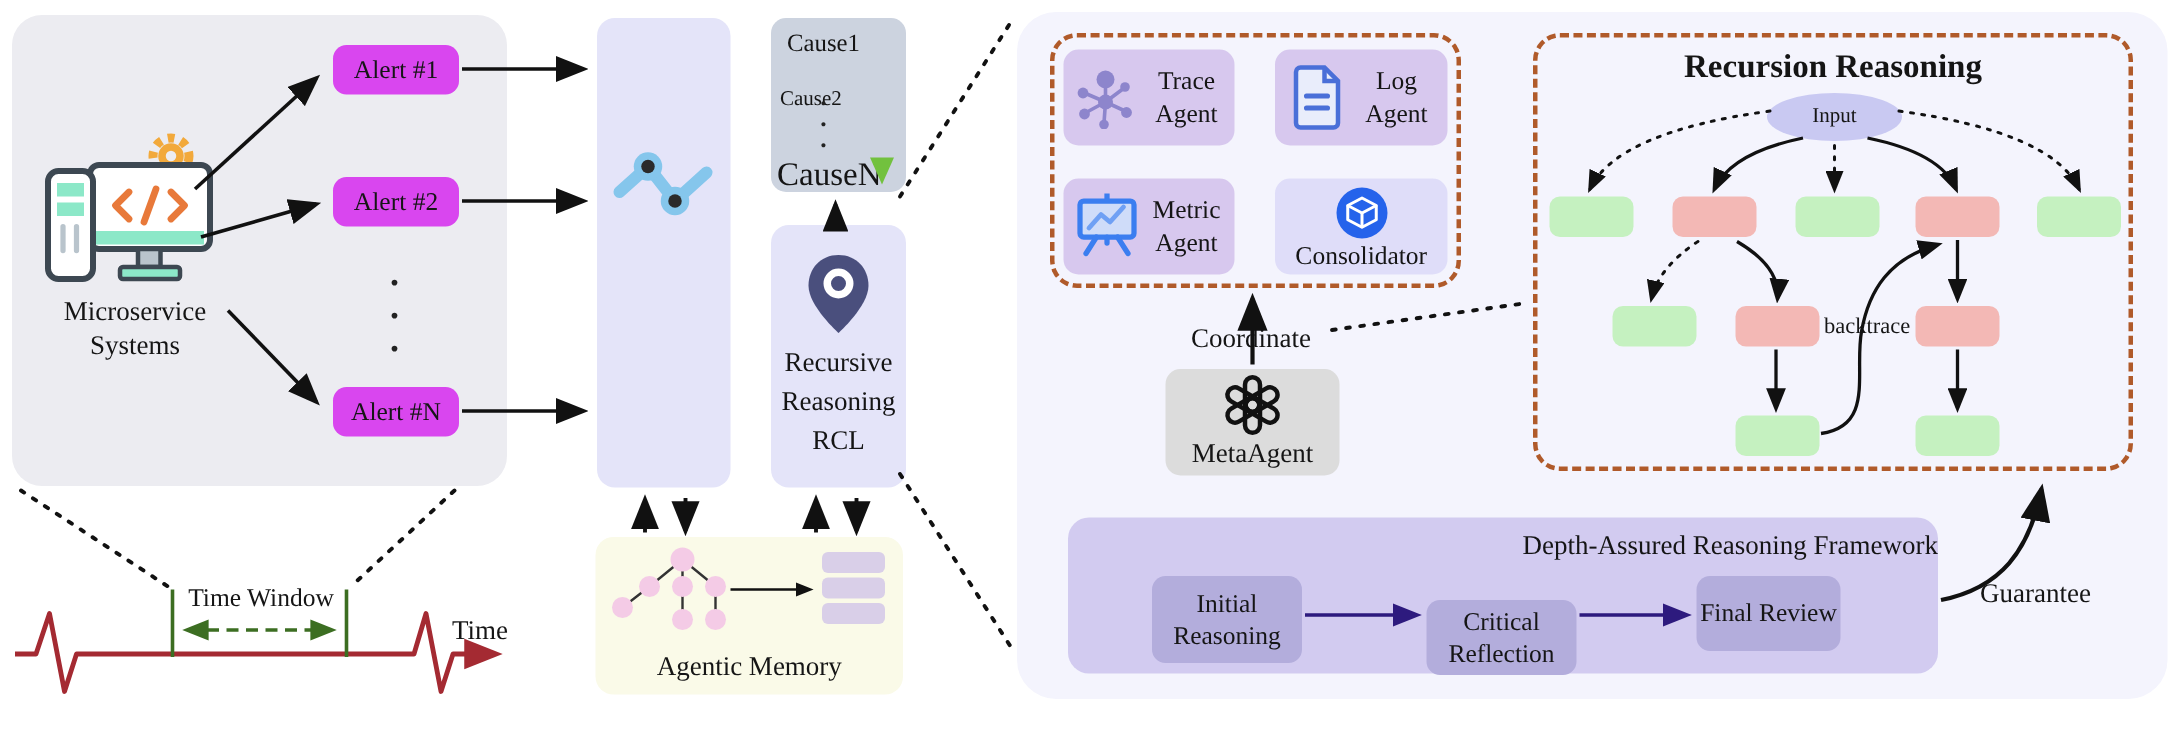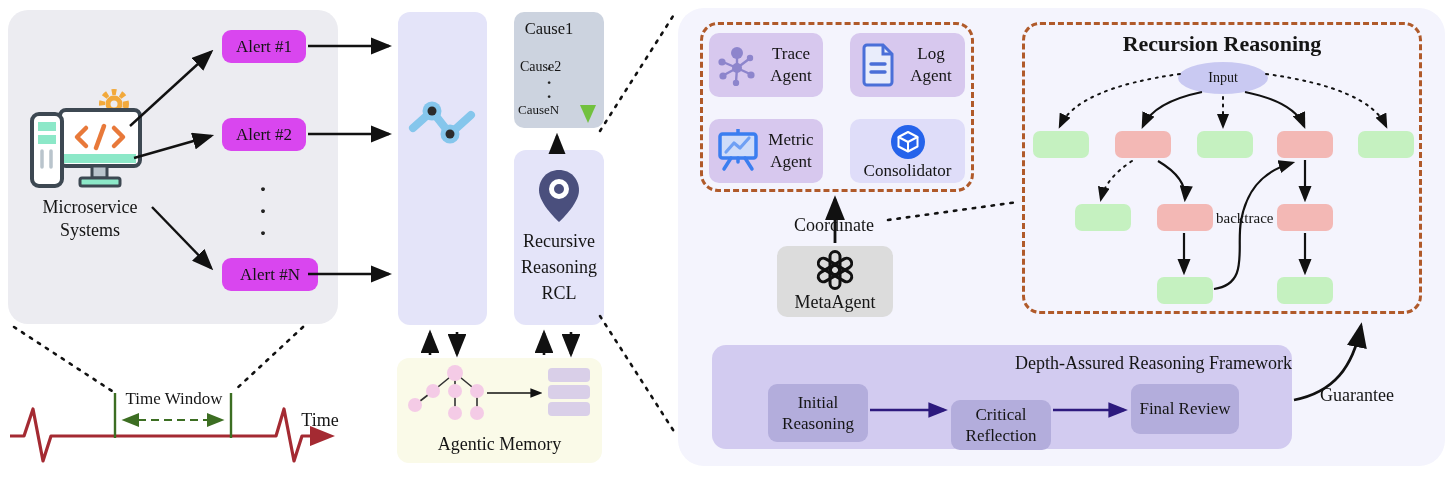--- a/index.html
+++ b/index.html
@@ -60,41 +60,41 @@
       <rect x="6" y="26" width="30" height="72" rx="7" fill="#ffffff" stroke="#3d4852" stroke-width="4"></rect>
       <rect x="12" y="34" width="18" height="9" fill="#8ce8c8"></rect>
       <rect x="12" y="47" width="18" height="9" fill="#8ce8c8"></rect>
       <path d="M16,63 v16 M25,63 v16" stroke="#b9c4cc" stroke-width="3.5" stroke-linecap="round"></path>
     </g>
   </svg>
   <div class="lbl" style="left:24px;top:196px;width:132px;font-size:18px;">Microservice Systems</div>
 
   <div class="box alert" style="left:222px;top:30px;width:84px;height:33px;">Alert #1</div>
   <div class="box alert" style="left:222px;top:118px;width:84px;height:33px;">Alert #2</div>
-  <div class="box alert" style="left:222px;top:258px;width:96px;height:33px;">Alert #N</div>
+  <div class="box alert" style="left:222px;top:258px;width:84px;height:33px;">Alert #N</div>
   <div class="lbl dotcol" style="left:250px;top:172px;width:26px;font-size:24px;line-height:22px;">.
 .
 .</div>
 
   <div class="panel lav" style="left:398px;top:12px;width:89px;height:313px;"></div>
   <svg class="abs" style="left:407px;top:98px;" width="72" height="52" viewBox="0 0 72 52">
     <polyline points="6,30 25,13 43,36 64,17" fill="none" stroke="#85c6ec" stroke-width="8" stroke-linecap="round" stroke-linejoin="round"></polyline>
     <circle cx="25" cy="13" r="9.5" fill="#85c6ec"></circle>
       <circle cx="25" cy="13" r="4.5" fill="#2b2b2b"></circle>
     <circle cx="43" cy="36" r="9.5" fill="#85c6ec"></circle>
       <circle cx="43" cy="36" r="4.5" fill="#2b2b2b"></circle>
   </svg>
 
   <div class="panel cause" style="left:514px;top:12px;width:90px;height:116px;"></div>
   <div class="lbl" style="left:520px;top:18px;width:58px;font-size:16.5px;text-align:center;">Cause1</div>
   <div class="lbl" style="left:520px;top:42px;width:58px;font-size:14px;text-align:left;margin-top:16px;">Cause2</div>
   <div class="lbl dotcol" style="left:536px;top:58px;width:26px;font-size:17px;line-height:14px;">.
 .
 .</div>
-  <div class="lbl" style="left:518px;top:102px;width:62px;font-size:13px;text-align:left;">CauseN</div>
+  <div class="lbl" style="left:518px;top:102px;width:62px;font-size:22px;text-align:left;">CauseN</div>
 
   <div class="panel lav" style="left:514px;top:150px;width:90px;height:175px;"></div>
   <svg class="abs" style="left:536px;top:168px;" width="46" height="56" viewBox="0 0 46 56">
     <path d="M23,2 C11,2 3,11 3,22.5 C3,36 23,54 23,54 C23,54 43,36 43,22.5 C43,11 35,2 23,2 Z" fill="#4a4f7d"></path>
     <circle cx="23" cy="21" r="7.5" fill="none" stroke="#ffffff" stroke-width="5"></circle>
   </svg>
   <div class="lbl z9" style="left:512px;top:228px;width:94px;font-size:18px;line-height:1.45;">Recursive Reasoning RCL</div>
 
   <div class="panel memory" style="left:397px;top:358px;width:205px;height:105px;"></div>
   <svg class="abs" style="left:405px;top:362px;" width="100" height="62" viewBox="0 0 100 62">
@@ -196,21 +196,21 @@
 
   <div class="node ngreen" style="left:1157px;top:277px;"></div>
   <div class="node ngreen" style="left:1277px;top:277px;"></div>
 
   <div class="lbl" style="left:1216px;top:209px;width:80px;font-size:15px;text-align:left;">backtrace</div>
 
   <div class="panel framework" style="left:712px;top:345px;width:580px;height:104px;"></div>
   <div class="lbl" style="left:712px;top:352px;width:580px;font-size:18px;text-align:right;">Depth-Assured Reasoning Framework</div>
   <div class="box step" style="left:768px;top:384px;width:100px;height:58px;">Initial Reasoning</div>
   <div class="box step" style="left:951px;top:384px;width:100px;height:50px;margin-top:16px;">Critical Reflection</div>
-  <div class="box step" style="left:1131px;top:384px;width:108px;height:50px;">Final Review</div>
+  <div class="box step" style="left:1131px;top:384px;width:96px;height:50px;">Final Review</div>
   <div class="lbl" style="left:1312px;top:384px;width:90px;font-size:18px;">Guarantee</div>
 
   <svg id="overlay" width="1452" height="486" viewBox="0 0 1452 486">
     <defs>
       <marker id="mB" viewBox="0 0 10 8" refX="8.5" refY="4" markerWidth="9" markerHeight="7.2" orient="auto-start-reverse">
         <path d="M0,0 L10,4 L0,8 z" fill="#111"></path>
       </marker>
       <marker id="mBs" viewBox="0 0 10 8" refX="8" refY="4" markerWidth="7.5" markerHeight="6" orient="auto-start-reverse">
         <path d="M0,0 L10,4 L0,8 z" fill="#111"></path>
       </marker>

